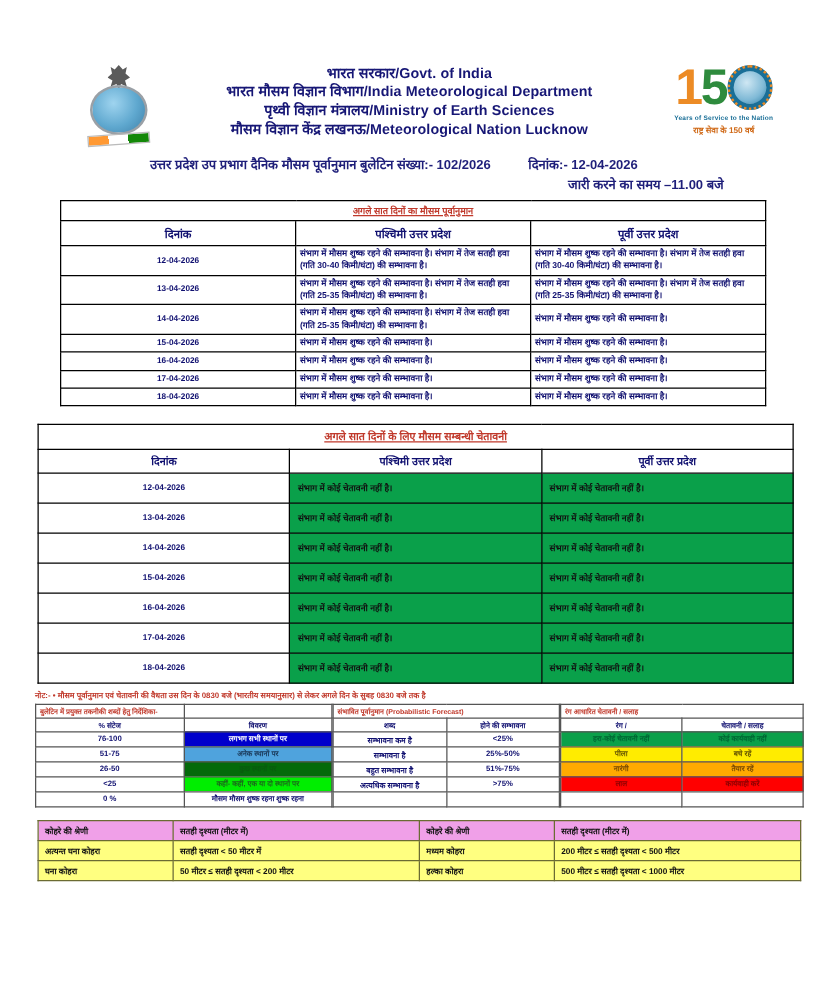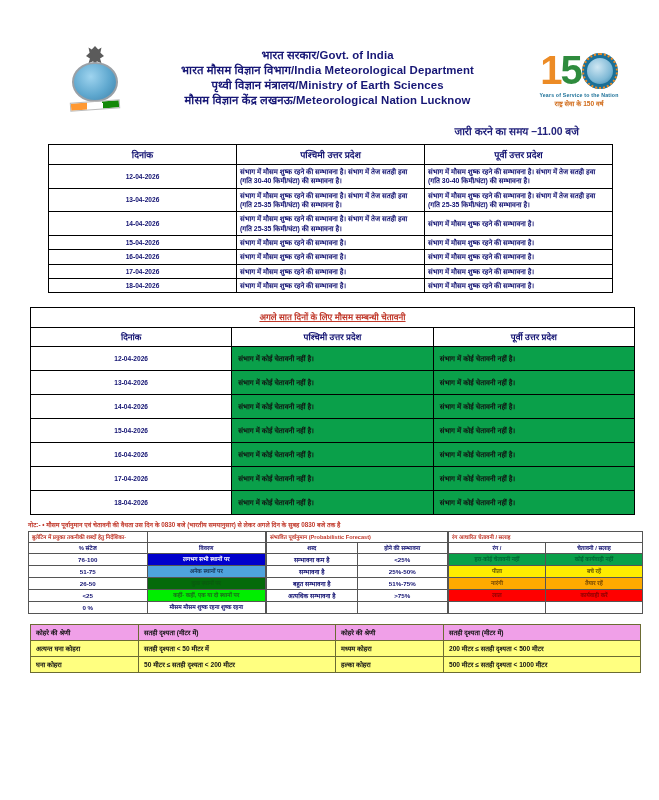--- a/index.html
+++ b/index.html
@@ -8,21 +8,21 @@
     width: 659px; height: 800px;
     background: #ffffff;
     font-family: "Liberation Sans", "DejaVu Sans", sans-serif;
     color: #1a1a6e;
     overflow: hidden;
     position: relative;
   }
 
   
   .header {
-    display: flex; align-items: flex-end; justify-content: space-between;
+    display: flex; align-items: flex-start; justify-content: space-between;
     padding: 52px 24px 0 34px;
     height: 108px;
     margin-left: 24px;
   }
   .emblem-wrap { width: 74px; display:flex; justify-content:center; }
   .emblem { width: 62px; height: 62px; position: relative; }
   .emblem .globe {
     position:absolute; left:8px; top:16px; width:46px; height:40px;
     border-radius: 50%;
     background: radial-gradient(circle at 40% 35%, #9fd4ef 0%, #5fa8cf 55%, #3d7fa8 100%);
@@ -70,21 +70,21 @@
   .logo150 .cap1 { font-size:5.2px; color:#1a6f97; font-weight:bold; margin-top:3px; letter-spacing:.2px;}
   .logo150 .cap2 { font-size:6.6px; color:#d06a18; font-weight:bold; margin-top:1px;}
 
   
   .bulletin-line {
     margin: 16px 0 0 0;
     padding: 0 38px 0 120px;
     font-size: 10.4px; font-weight: bold; color:#1f1f7a;
   }
   .bl-row1 { display:flex; gap: 30px; }
-  .bl-row2 { text-align: right; padding-right: 42px; margin-top: 16px; }
+  .bl-row2 { text-align: right; padding-right: 42px; margin-top: 2px; }
 
   
   table { border-collapse: collapse; }
   .fc-wrap { padding: 6px 46px 0 48px; }
   table.fc {
     width: 100%;
     border: 1.3px solid #000;
     table-layout: fixed;
   }
   table.fc td, table.fc th { border: 1px solid #000; }
@@ -191,26 +191,33 @@
       <span class="n1">1</span>
       <span class="n5">5</span>
       <span class="ring"></span>
     </div>
     <div class="cap1">Years of Service to the Nation</div>
     <div class="cap2">राष्ट्र सेवा के 150 वर्ष</div>
   </div>
 </div>
 
 <div class="bulletin-line">
+  <div class="bl-row1">
+    <span>उत्तर प्रदेश उप प्रभाग दैनिक मौसम पूर्वानुमान बुलेटिन संख्या:- 102/2026</span>
+    <span>दिनांक:- 12-04-2026</span>
+  </div>
   <div class="bl-row2">जारी करने का समय –11.00  बजे</div>
 </div>
 
 <div class="fc-wrap">
   <table class="fc">
     <tbody>
+        <tr>
+          <td class="banner" colspan="3">अगले सात दिनों का मौसम पूर्वानुमान</td>
+        </tr>
     <tr>
       <td class="colhead">दिनांक</td>
       <td class="colhead">पश्चिमी उत्तर प्रदेश</td>
       <td class="colhead">पूर्वी उत्तर प्रदेश</td>
     </tr>
     </tbody>
       <tbody id="fc-body">
         <tr>
           <td class="dt">12-04-2026</td>
           <td class="cell">संभाग में मौसम शुष्क रहने की सम्भावना है। संभाग में तेज सतही हवा (गति 30-40 किमी/घंटा) की सम्भावना है।</td>

